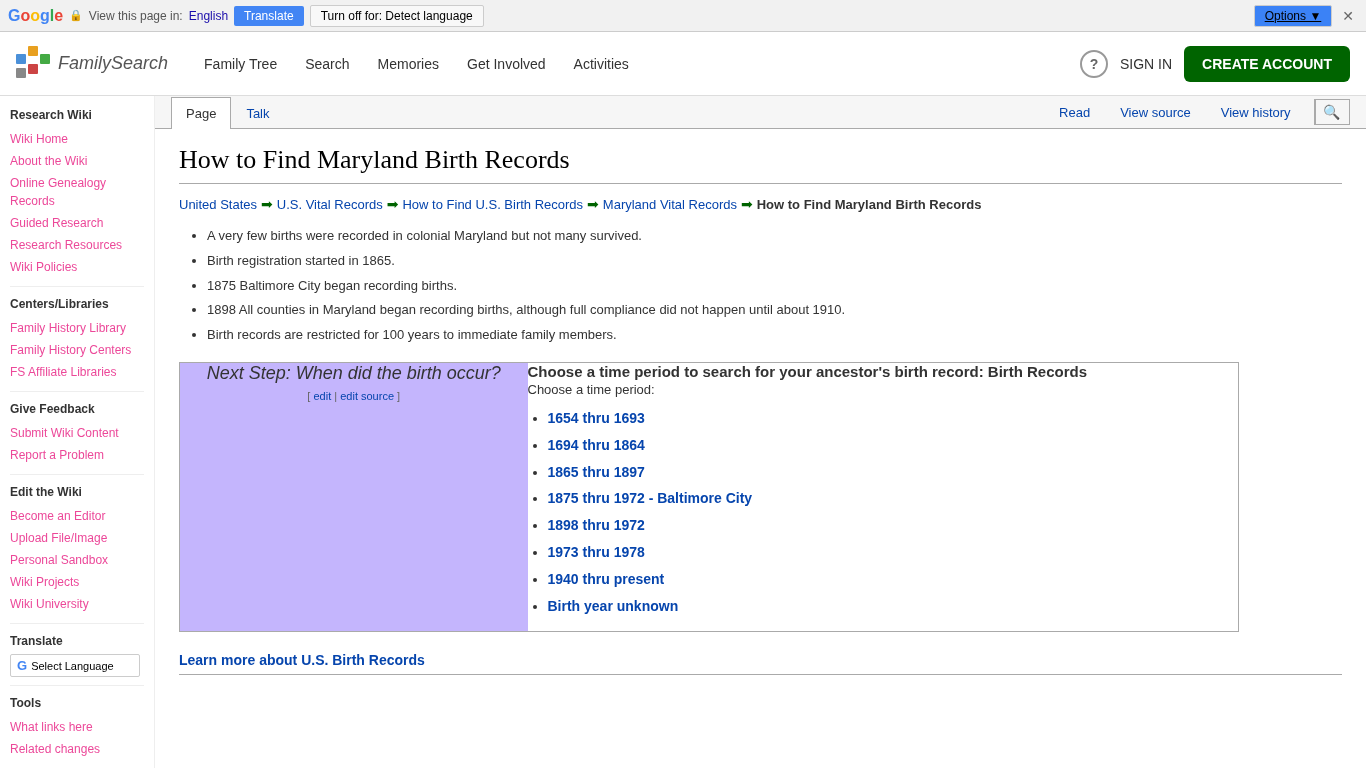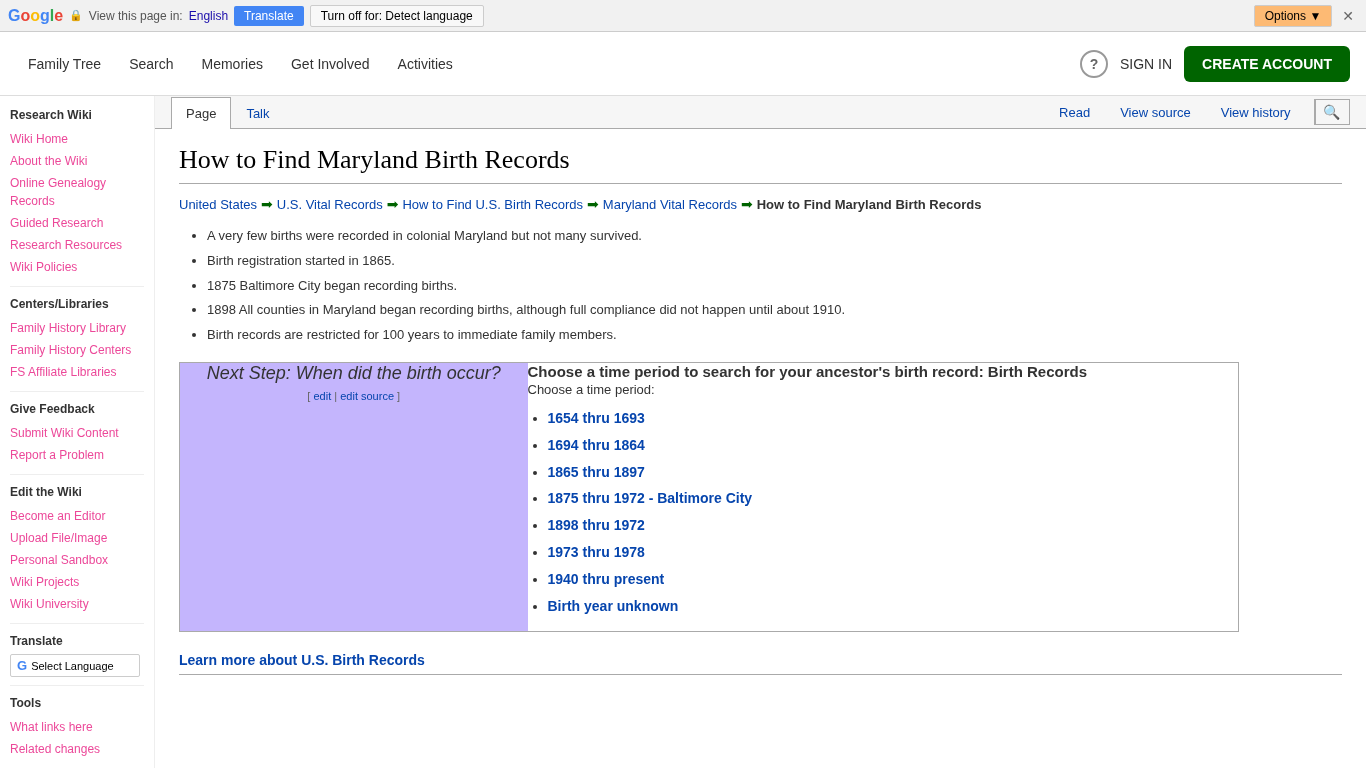--- a/index.html
+++ b/index.html
@@ -42,26 +42,27 @@
     .turn-off-btn {
       background: #f8f8f8;
       border: 1px solid #ccc;
       padding: 3px 10px;
       border-radius: 2px;
       cursor: pointer;
       font-size: 12px;
     }
     .options-btn {
       margin-left: auto;
-      background: #fdba74;
+      background: #3b82f6;
       border: 1px solid #ccc;
       padding: 3px 10px;
       border-radius: 2px;
       cursor: pointer;
       font-size: 12px;
+      text-decoration: underline;
     }
     .close-btn {
       background: none;
       border: none;
       cursor: pointer;
       font-size: 14px;
       color: #666;
       padding: 0 4px;
     }
 
@@ -400,20 +401,30 @@
   <span class="lock-icon">🔒</span>
   <span class="view-text">View this page in:</span>
   <a href="#">English</a>
   <button class="translate-btn">Translate</button>
   <button class="turn-off-btn">Turn off for: Detect language</button>
   <button class="options-btn">Options ▼</button>
   <button class="close-btn">✕</button>
 </div>
 
 <div class="main-header">
+  <a href="#" class="logo-area">
+    <svg class="logo-icon" viewBox="0 0 36 36">
+      <rect x="0" y="8" width="10" height="10" fill="#4a90d9" rx="1"></rect>
+      <rect x="12" y="0" width="10" height="10" fill="#e8a020" rx="1"></rect>
+      <rect x="24" y="8" width="10" height="10" fill="#4a4" rx="1"></rect>
+      <rect x="12" y="18" width="10" height="10" fill="#c44" rx="1"></rect>
+      <rect x="0" y="22" width="10" height="10" fill="#888" rx="1"></rect>
+    </svg>
+    <span class="logo-text"><em>Family</em>Search</span>
+  </a>
   <nav class="main-nav">
     <a href="#">Family Tree</a>
     <a href="#">Search</a>
     <a href="#">Memories</a>
     <a href="#">Get Involved</a>
     <a href="#">Activities</a>
   </nav>
   <div class="header-right">
     <div class="help-icon">?</div>
     <button class="sign-in-btn">SIGN IN</button>

